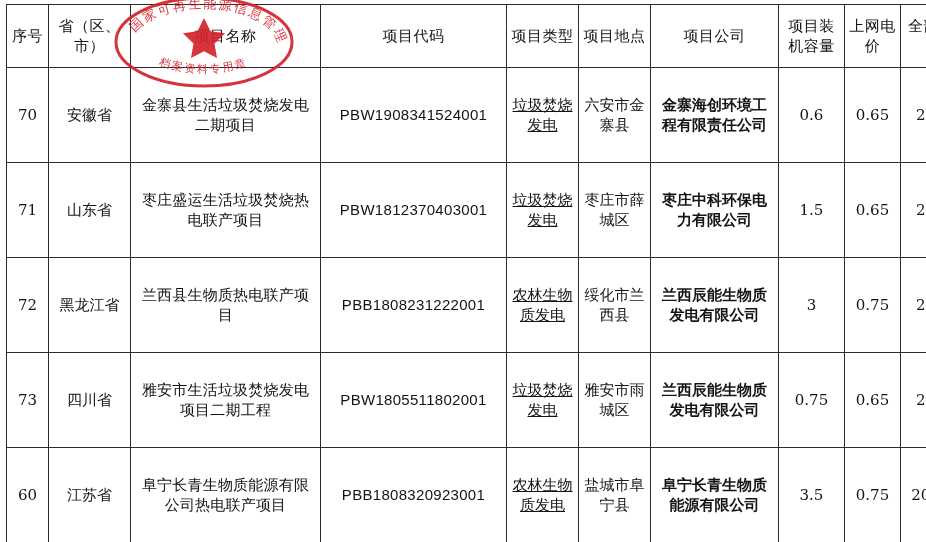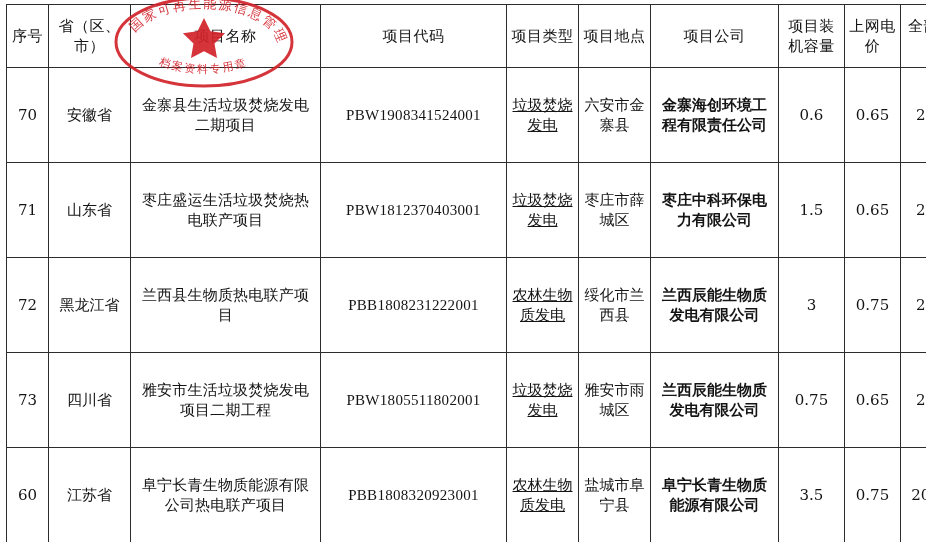--- a/index.html
+++ b/index.html
@@ -59,21 +59,21 @@
   col.c-name     { width: 190px; }
   col.c-code     { width: 186px; }
   col.c-type     { width: 72px; }
   col.c-place    { width: 72px; }
   col.c-company  { width: 128px; }
   col.c-cap      { width: 66px; }
   col.c-price    { width: 56px; }
   col.c-date     { width: 108px; }
 
   .cell-name   { font-size: 15px; letter-spacing: 0.2px; }
-  .cell-code   { font-family: Liberation Serif, serif; font-size: 15px; letter-spacing: 0.3px; }
+  .cell-code   { font-family: Liberation Sans, sans-serif; font-size: 15px; letter-spacing: 0.3px; }
   .cell-num    { font-size: 15px; }
   .cell-date   { font-size: 15px; }
   .cell-type   { font-size: 15px; text-decoration: underline; }
   .cell-place  { font-size: 15px; margin-left: 20px; }
   .cell-company{ font-size: 15px; font-weight: bold; }
   .cell-seq    { font-size: 15px; }
   .cell-prov   { font-size: 15px; }
 
   
   .seal {

